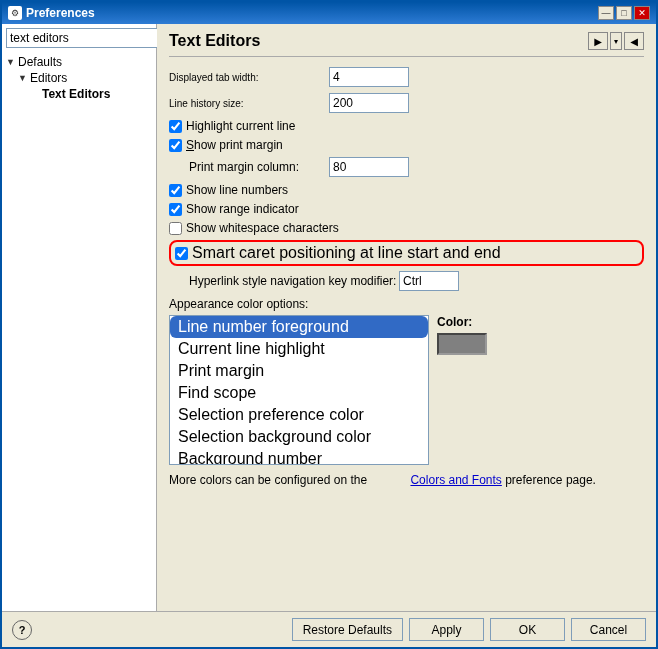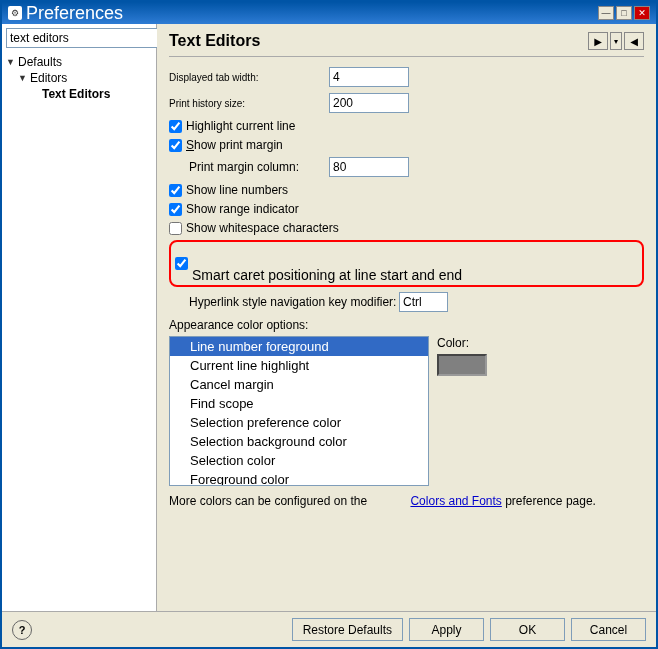--- a/index.html
+++ b/index.html
@@ -47,22 +47,22 @@
       background: #fff;
       border-radius: 2px;
       display: flex;
       align-items: center;
       justify-content: center;
       font-size: 9px;
       color: #333;
     }
 
     .title-bar-title {
-      font-size: 18px;
-      font-weight: normal;
+      font-size: 12px;
+      font-weight: bold;
     }
 
     .title-bar-buttons {
       display: flex;
       gap: 2px;
     }
 
     .tb-btn {
       width: 16px;
       height: 14px;
@@ -268,39 +268,41 @@
 
     .color-list {
       width: 260px;
       height: 150px;
       border: 1px solid #7f9db9;
       background: white;
       overflow-y: auto;
     }
 
     .color-list-item {
-      padding: 2px 20px;
-      font-size: 13px;
-      cursor: pointer;
+      padding: 2px 8px;
+      font-size: 16px;
+      cursor: pointer;
+      border-radius: 6px;
     }
 
     .color-list-item.selected {
       background: #316ac5;
       color: white;
     }
 
     .color-swatch-area {
       display: flex;
       flex-direction: column;
       align-items: flex-start;
       gap: 4px;
     }
 
     .color-swatch-label {
       font-size: 12px;
+      font-weight: bold;
     }
 
     .color-swatch-box {
       width: 50px;
       height: 22px;
       background: #808080;
       border: 2px inset #999;
     }
 
     .footer-text {
@@ -368,22 +370,21 @@
       margin-bottom: 5px;
     }
 
     .highlighted-row input[type=checkbox] {
       width: 13px;
       height: 13px;
       cursor: pointer;
     }
 
     .highlighted-row .checkbox-label {
-      font-size: 14px;
-      margin-top: 23px;
+      font-size: 16px;
     }
   </style>
 </head>
 <body>
 
 <div class="window">
 
   <div class="title-bar">
     <div class="title-bar-left">
       <div class="title-bar-icon">⚙</div>
@@ -432,21 +433,21 @@
           <button class="nav-btn">◀</button>
         </div>
       </div>
 
       <div class="form-row">
         <span class="form-label">Displayed tab width:</span>
         <input class="form-input" type="text" value="4" style="">
       </div>
 
       <div class="form-row">
-        <span class="form-label">Print history size:</span>
+        <span class="form-label">Line history size:</span>
         <input class="form-input" type="text" value="200" style="">
       </div>
 
       <div class="checkbox-row">
         <input type="checkbox" checked="" style="">
         <span class="checkbox-label">Highlight current line</span>
       </div>
 
       <div class="checkbox-row">
         <input type="checkbox" checked="" style="">
@@ -475,34 +476,34 @@
 
 
       <div class="highlighted-row">
         <input type="checkbox" checked="" style="">
         <span class="checkbox-label">Smart caret positioning at line start and end</span>
       </div>
 
 
       <div class="form-row indented">
         <span class="form-label" style="font-size:12px; width:210px;">Hyperlink style navigation key modifier:</span>
-        <input class="form-input" type="text" style="width: 49px;" value="Ctrl">
+        <input class="form-input" type="text" style="width: 60px;" value="Ctrl">
       </div>
 
       <div>
         <div class="color-options-label">Appearance color options:</div>
         <div class="color-options-area">
           <div class="color-list">
             <div class="color-list-item selected">Line number foreground</div>
             <div class="color-list-item">Current line highlight</div>
-            <div class="color-list-item">Cancel margin</div>
+            <div class="color-list-item">Print margin</div>
             <div class="color-list-item">Find scope</div>
             <div class="color-list-item">Selection preference color</div>
             <div class="color-list-item">Selection background color</div>
-            <div class="color-list-item">Selection color</div>
+            <div class="color-list-item">Background number</div>
             <div class="color-list-item">Foreground color</div>
             <div class="color-list-item">Hyperlink</div>
           </div>
           <div class="color-swatch-area">
             <span class="color-swatch-label">Color:</span>
             <div class="color-swatch-box" style="background:#808080;"></div>
           </div>
         </div>
       </div>
 

